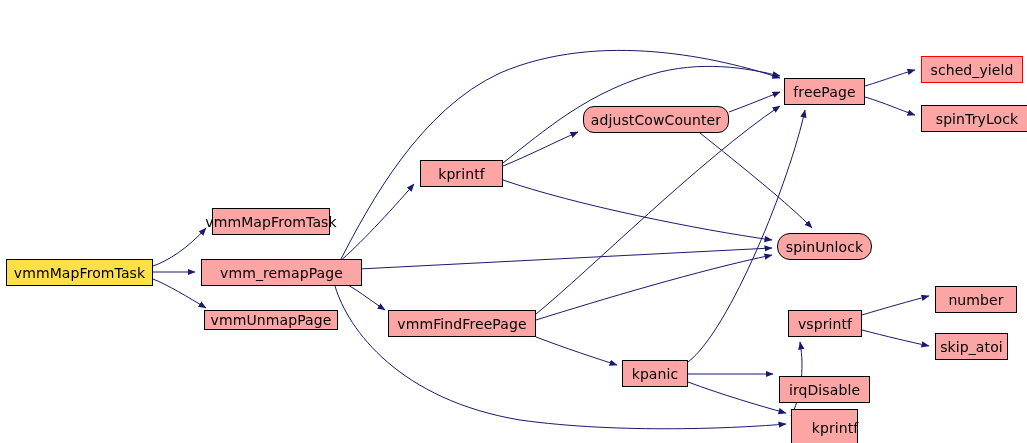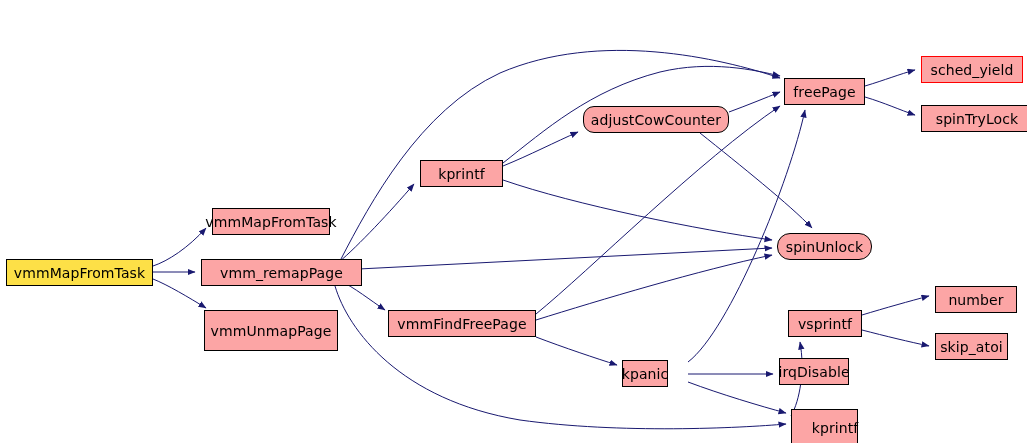--- a/index.html
+++ b/index.html
@@ -72,45 +72,45 @@
   <div id="nodes-group">
       <div class="node root" style="left: 6px; top: 259px; width: 147px; height: 27px;">
         <span class="node-label">vmmMapFromTask</span>
       </div>
       <div class="node" style="left: 212px; top: 208px; width: 118px; height: 27px;">
         <span class="node-label">vmmMapFromTask</span>
       </div>
       <div class="node" style="left: 201px; top: 259px; width: 161px; height: 27px;">
         <span class="node-label">vmm_remapPage</span>
       </div>
-      <div class="node" style="left: 204px; top: 310px; width: 134px; height: 41px;">
+      <div class="node" style="left: 204px; top: 310px; width: 134px; height: 20px;">
         <span class="node-label">vmmUnmapPage</span>
       </div>
       <div class="node" style="left: 420px; top: 160px; width: 83px; height: 27px;">
         <span class="node-label">kprintf</span>
       </div>
       <div class="node" style="left: 388px; top: 310px; width: 148px; height: 27px;">
         <span class="node-label">vmmFindFreePage</span>
       </div>
       <div class="node" style="left: 583px; top: 106px; width: 146px; height: 27px; border-radius: 11px;">
         <span class="node-label">adjustCowCounter</span>
       </div>
-      <div class="node" style="left: 622px; top: 360px; width: 46px; height: 27px; text-align: right;">
+      <div class="node" style="left: 622px; top: 360px; width: 66px; height: 27px; text-align: right;">
         <span class="node-label">kpanic</span>
       </div>
       <div class="node" style="left: 784px; top: 78px; width: 81px; height: 27px;">
         <span class="node-label">freePage</span>
       </div>
       <div class="node" style="left: 777px; top: 233px; width: 95px; height: 27px; border-radius: 13px;">
         <span class="node-label">spinUnlock</span>
       </div>
       <div class="node" style="left: 788px; top: 310px; width: 74px; height: 27px;">
         <span class="node-label">vsprintf</span>
       </div>
-      <div class="node" style="left: 779px; top: 358px; width: 70px; height: 27px;">
+      <div class="node" style="left: 779px; top: 376px; width: 91px; height: 27px;">
         <span class="node-label">irqDisable</span>
       </div>
       <div class="node" style="left: 791px; top: 409px; width: 67px; height: 37px; padding-left: 21px;">
         <span class="node-label">kprintf</span>
       </div>
       <div class="node highlight" style="left: 921px; top: 56px; width: 102px; height: 27px;">
         <span class="node-label">sched_yield</span>
       </div>
       <div class="node" style="left: 921px; top: 105px; width: 112px; height: 27px;">
         <span class="node-label">spinTryLock</span>

